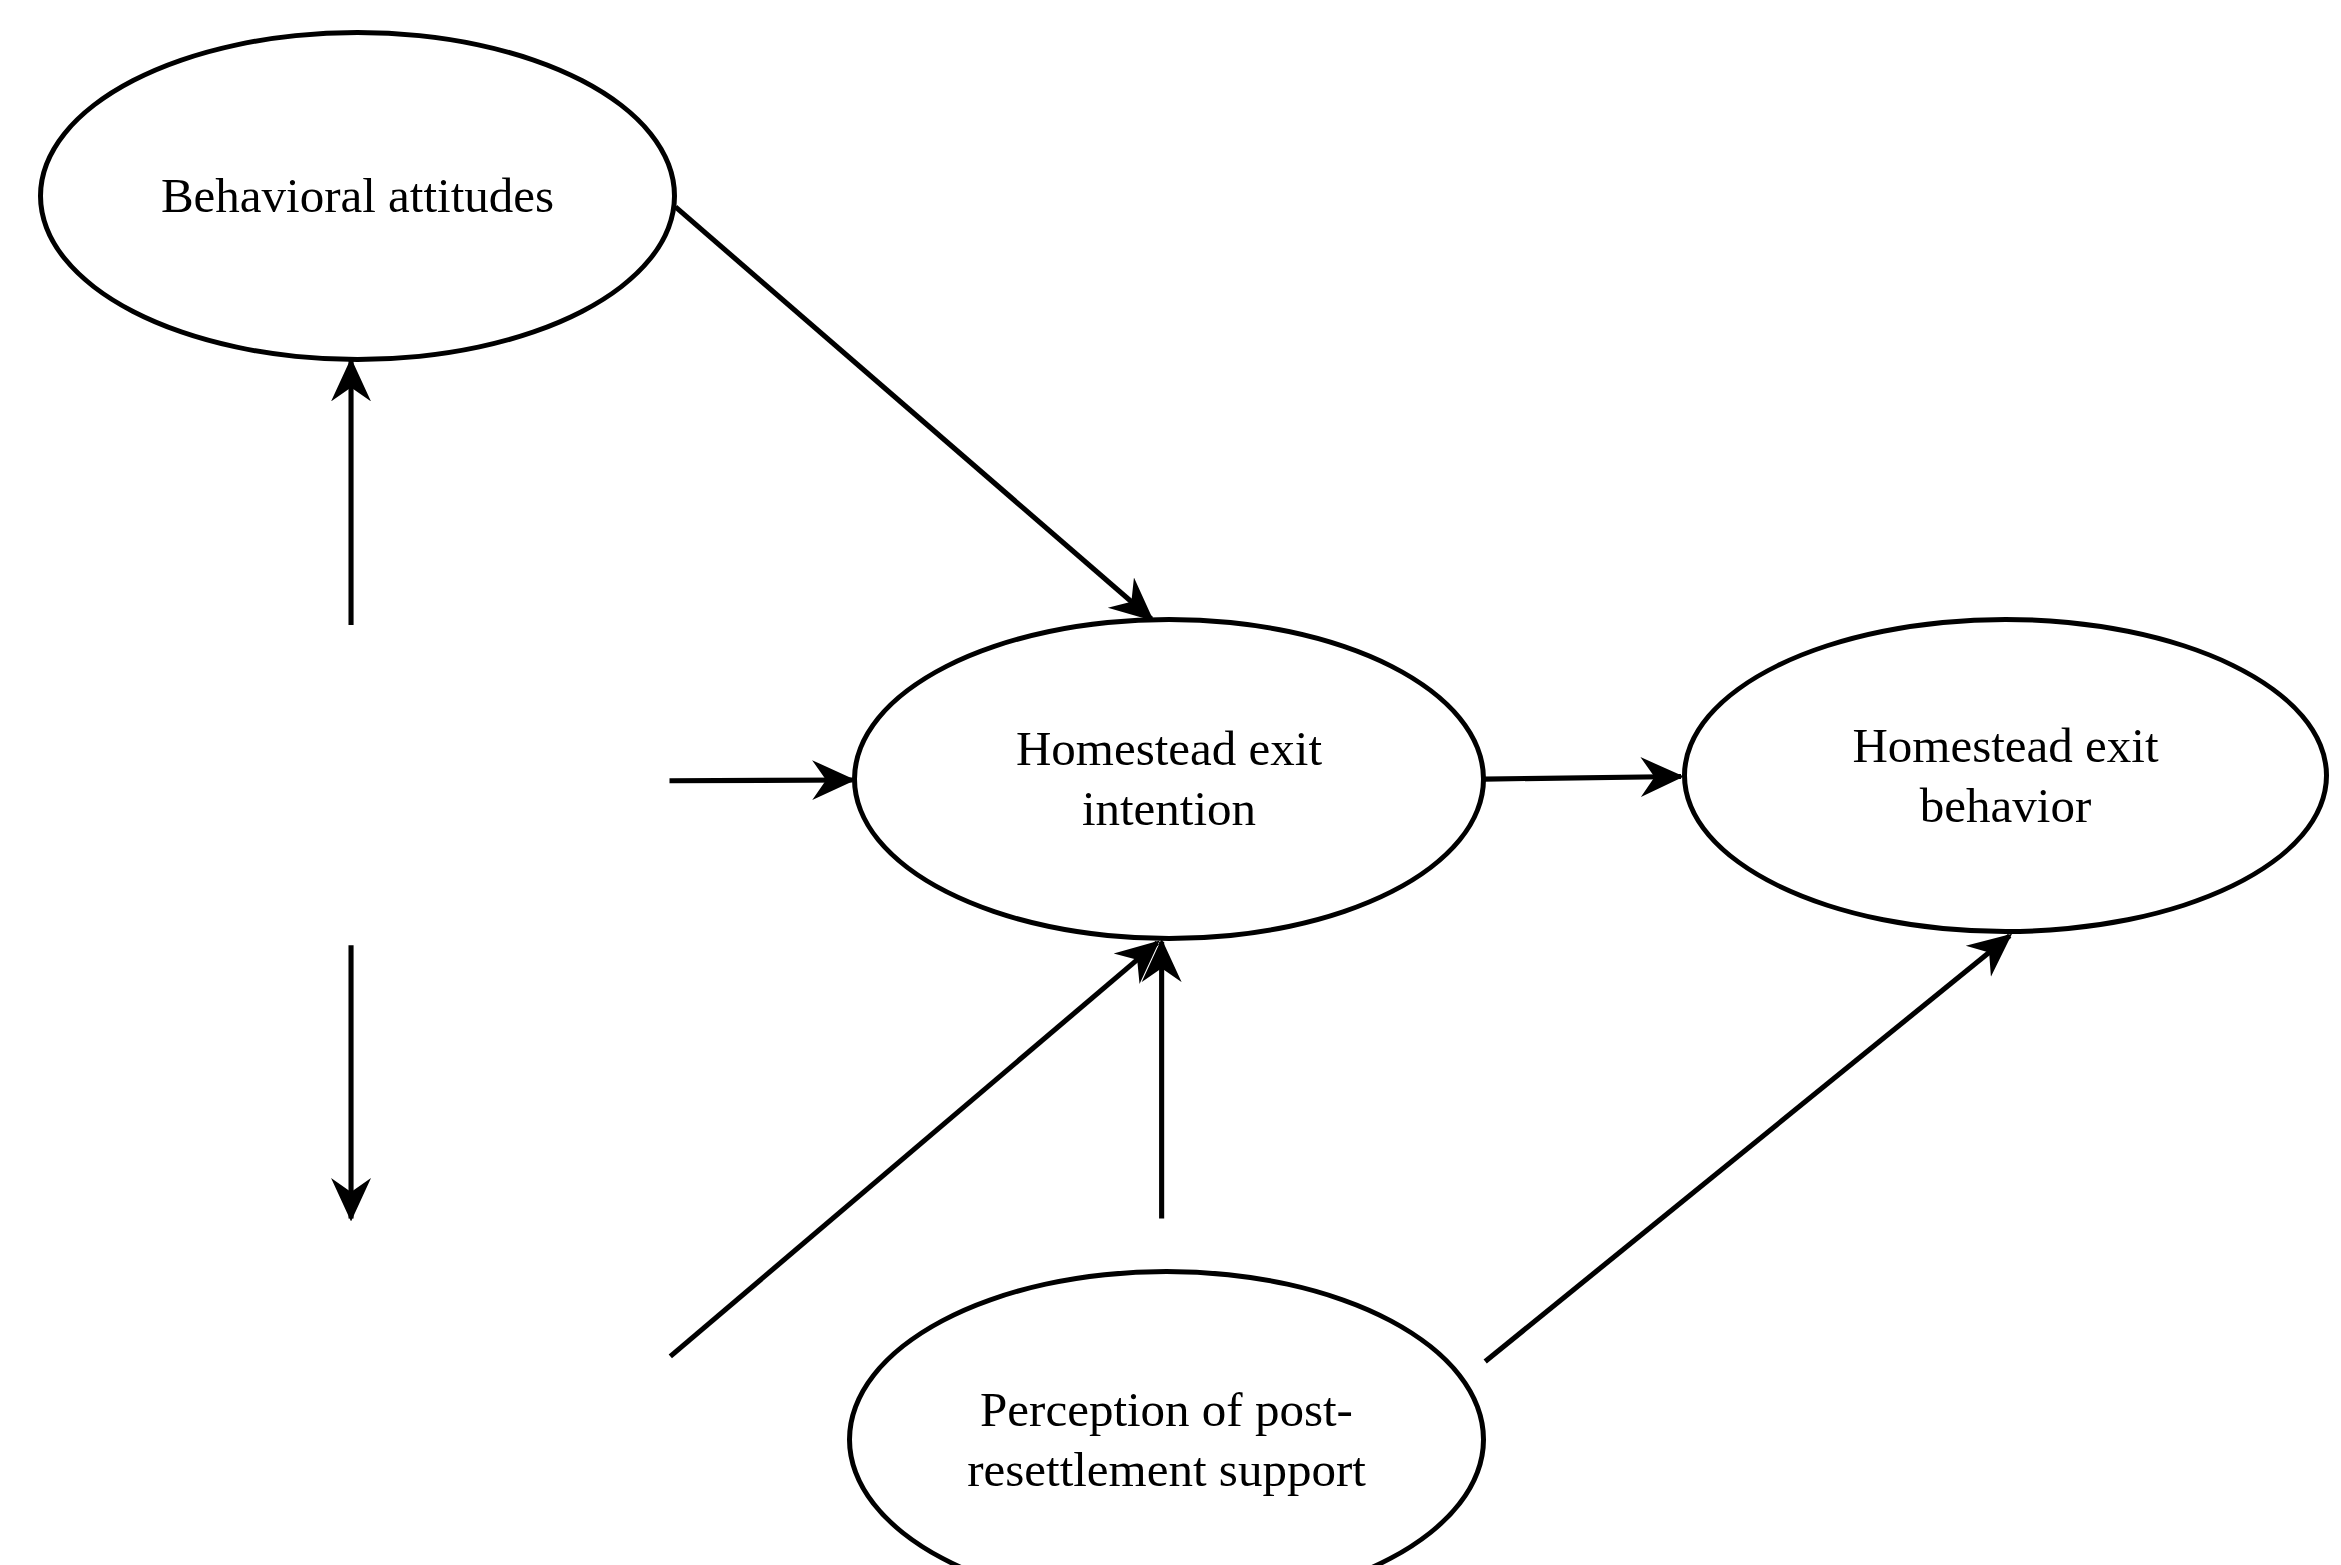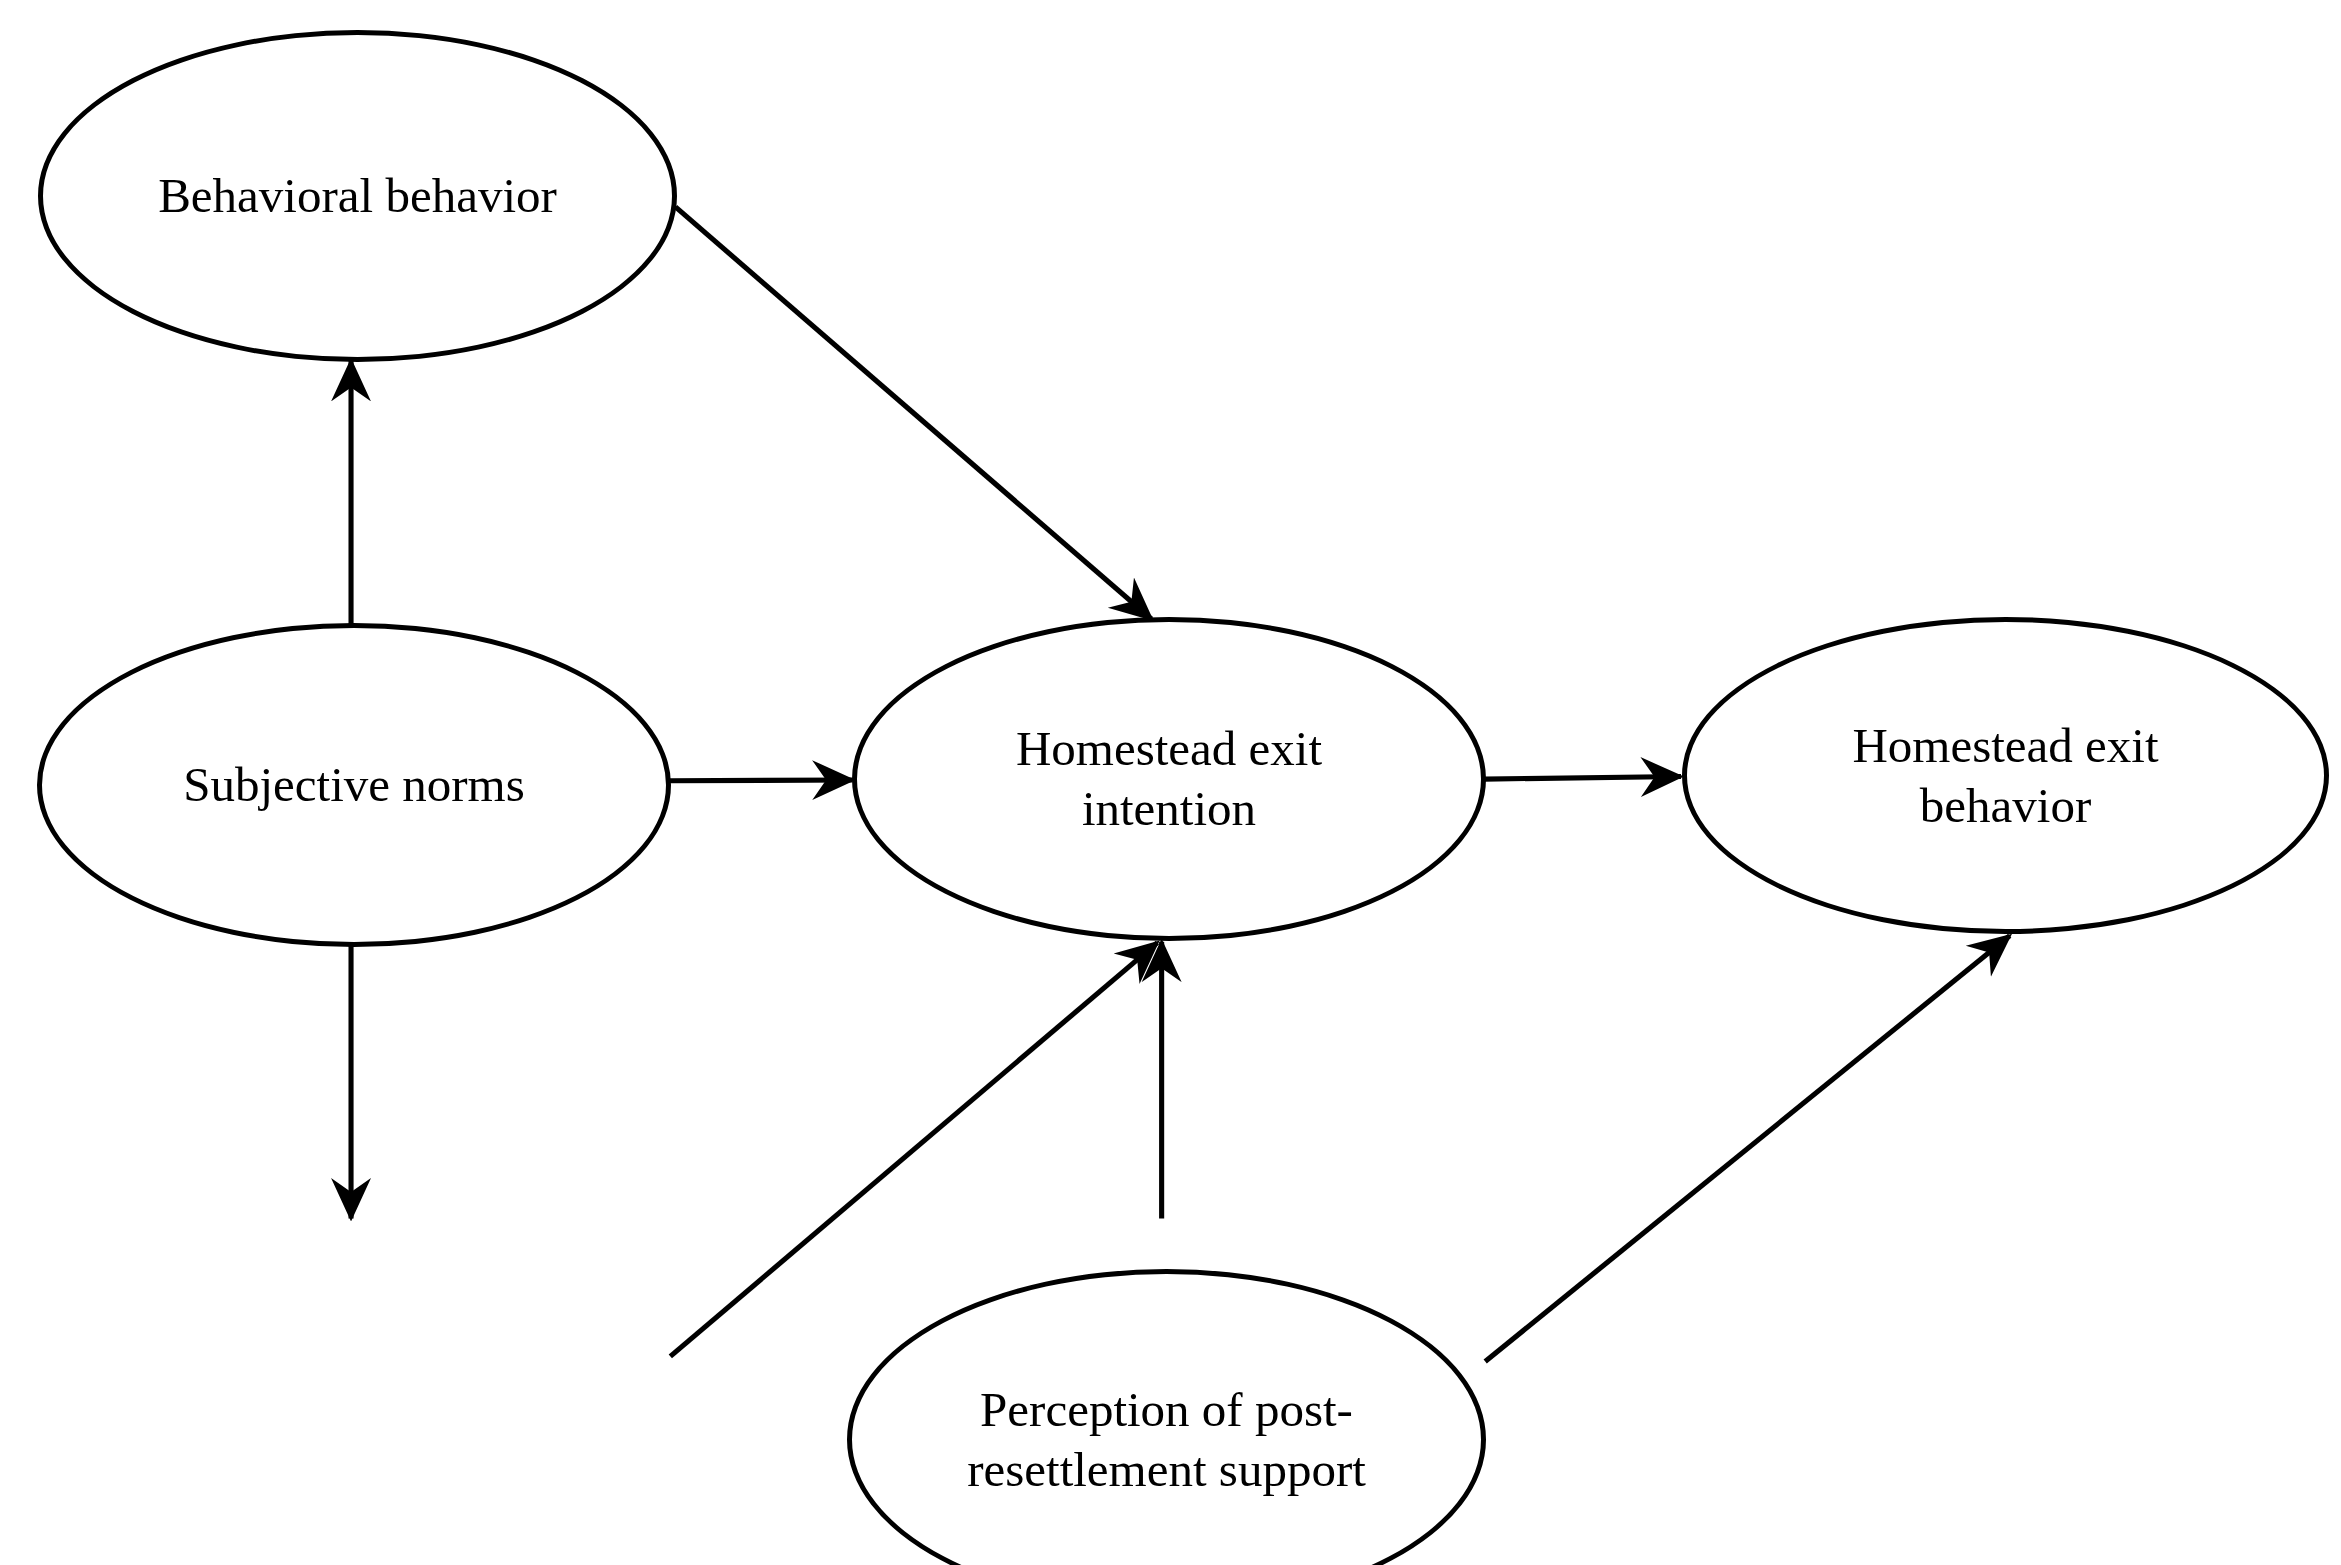--- a/index.html
+++ b/index.html
@@ -56,26 +56,23 @@
     <line x1="412" y1="1110" x2="412" y2="1431" stroke="#000000" stroke-width="6" marker-end="url(#arrowhead)"></line>
     <line x1="786" y1="917" x2="1001" y2="916" stroke="#000000" stroke-width="6" marker-end="url(#arrowhead)"></line>
     <line x1="793" y1="243" x2="1352" y2="727" stroke="#000000" stroke-width="6" marker-end="url(#arrowhead)"></line>
     <line x1="787" y1="1593" x2="1359" y2="1107" stroke="#000000" stroke-width="6" marker-end="url(#arrowhead)"></line>
     <line x1="1364" y1="1431" x2="1364" y2="1106" stroke="#000000" stroke-width="6" marker-end="url(#arrowhead)"></line>
     <line x1="1743" y1="915" x2="1974" y2="912" stroke="#000000" stroke-width="6" marker-end="url(#arrowhead)"></line>
     <line x1="1744" y1="1599" x2="2360" y2="1099" stroke="#000000" stroke-width="6" marker-end="url(#arrowhead)"></line>
   </svg>
 
   <div class="node" style="left:38px; top:30px; width:639px; height:332px;">
-    <span class="node-label">Behavioral behavior</span>
+    <span class="node-label">Behavioral attitudes</span>
   </div>
 
-  <div class="node" style="left:37px; top:623px; width:634px; height:324px;">
-    <span class="node-label">Subjective norms</span>
-  </div>
 
 
   <div class="node" style="left:852px; top:617px; width:634px; height:324px;">
     <span class="node-label">Homestead exit
 intention</span>
   </div>
 
   <div class="node" style="left:1682px; top:617px; width:647px; height:317px;">
     <span class="node-label">Homestead exit
 behavior</span>

